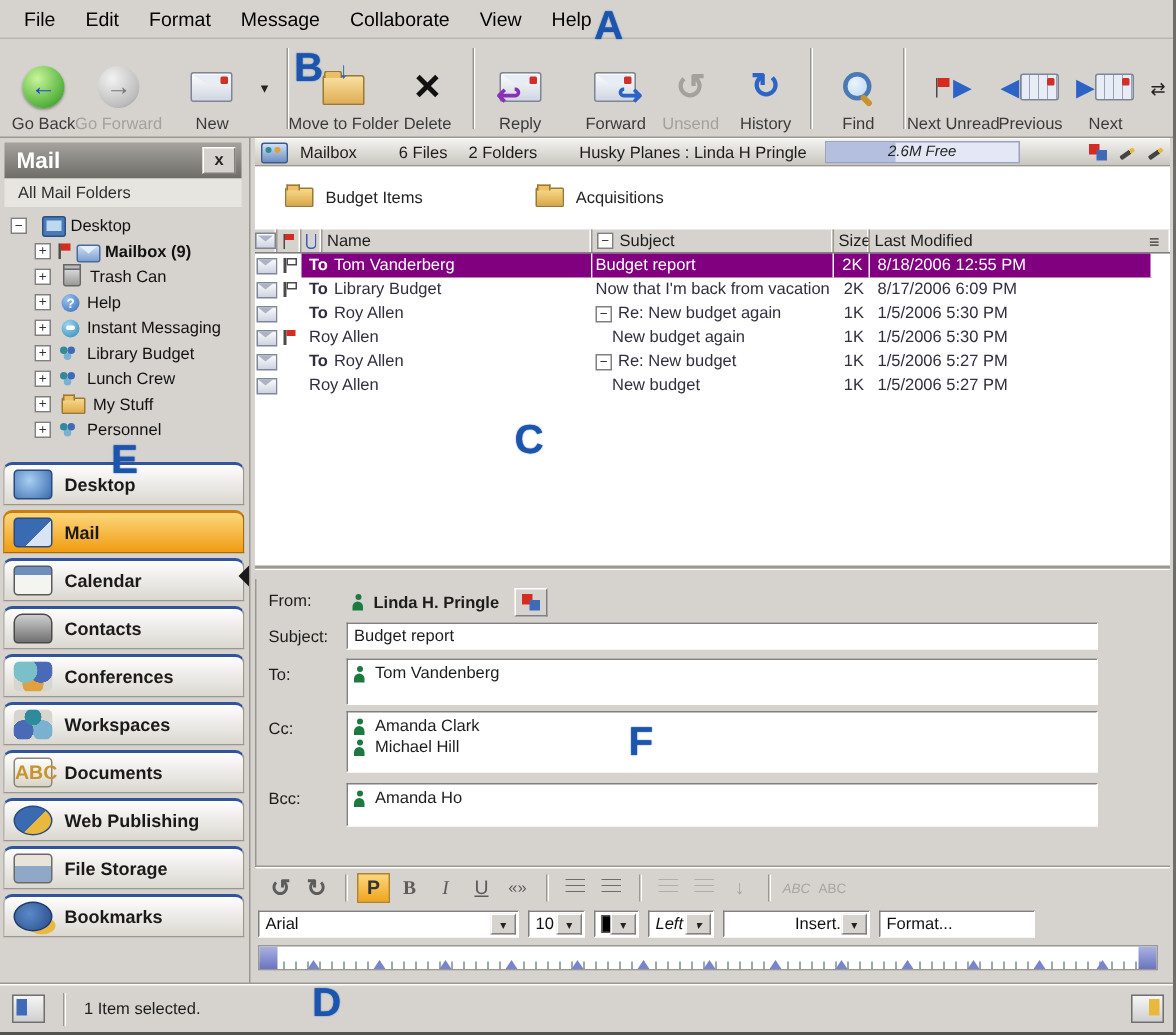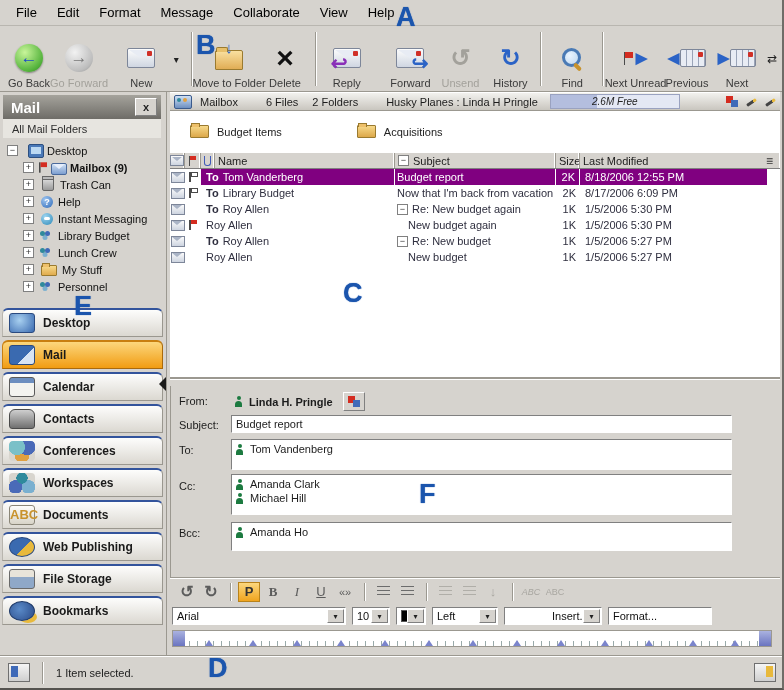--- a/index.html
+++ b/index.html
@@ -627,21 +627,21 @@
           <span class="dd">▾</span>
       </span>
       <span class="combo" style="width:38px;">
         <span>10</span>
           <span class="dd">▾</span>
       </span>
       <span class="combo" style="width:30px;">
         <span class="swatch"></span>
           <span class="dd">▾</span>
       </span>
-      <span class="combo" style="width:66px;">
+      <span class="combo" style="width:44px;font-style:italic;">
         <span>Left</span>
           <span class="dd">▾</span>
       </span>
       <span class="combo" style="width:98px;padding-left:47px;">
         <span>Insert...</span>
           <span class="dd">▾</span>
       </span>
       <span class="combo" style="width:104px;">
         <span>Format...</span>
       </span>

